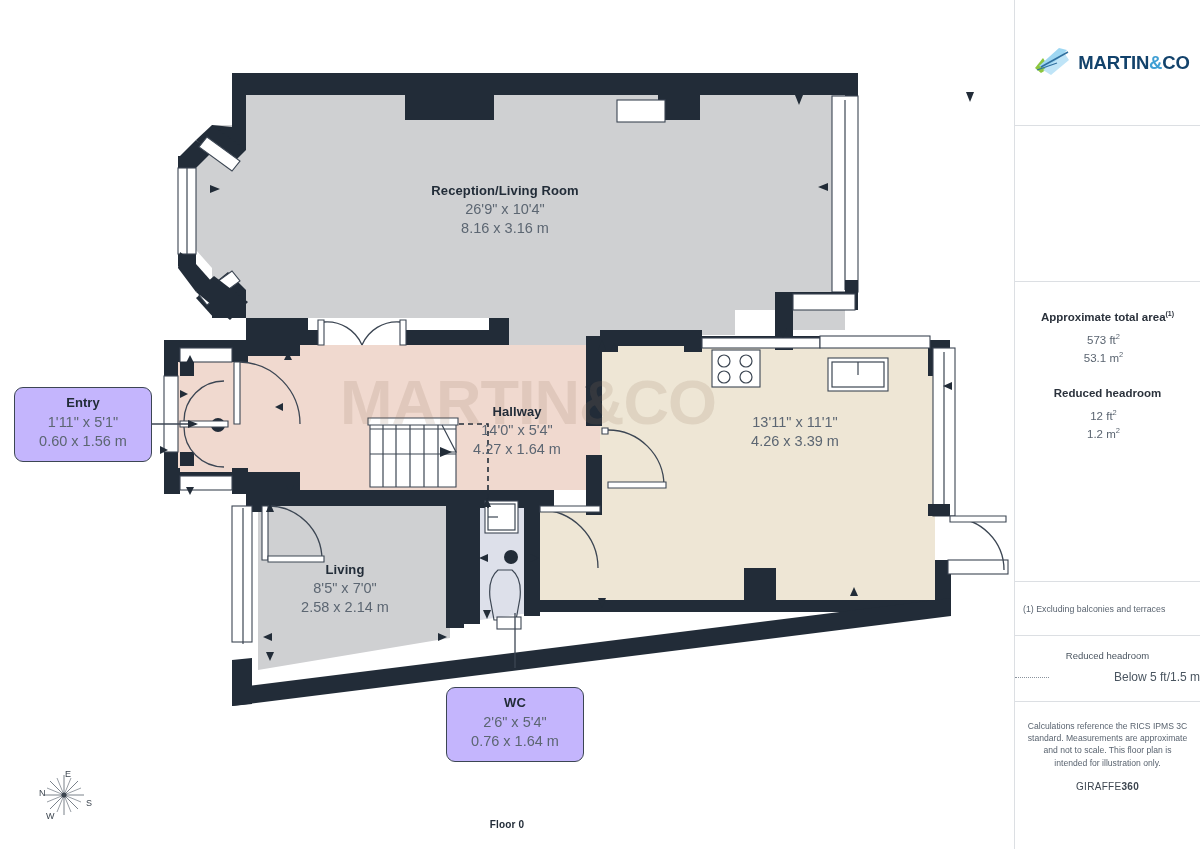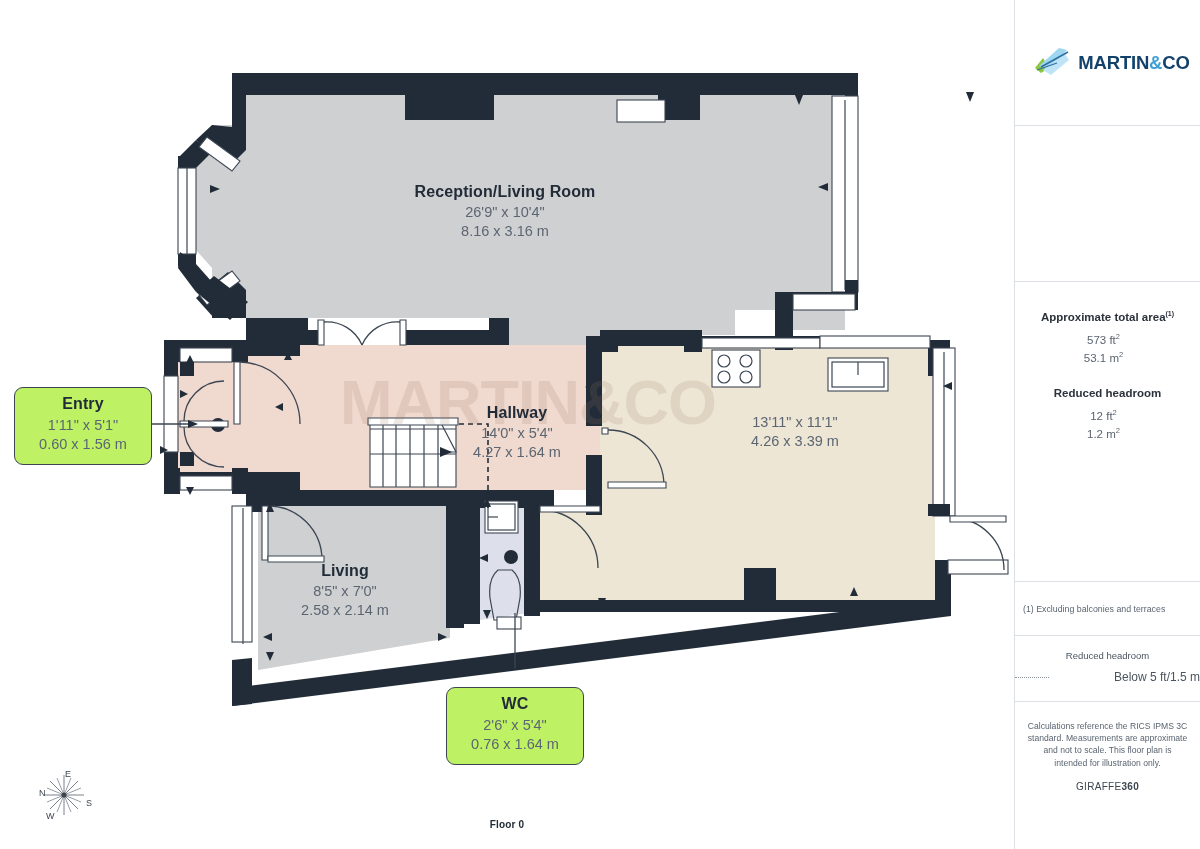--- a/index.html
+++ b/index.html
@@ -144,26 +144,26 @@
     height: 849px;
   }
   #plan svg { display: block; }
 
   
   .callout {
     position: absolute;
     box-sizing: border-box;
     border: 1.3px solid #3c4653;
     border-radius: 9px;
-    background: #bef264;
+    background: #c4b5fd;
     text-align: center;
     padding: 7px 10px 9px 10px;
   }
   .rm-name {
-    font-size: 16px;
+    font-size: 13px;
     font-weight: 700;
     color: #222c38;
     letter-spacing: 0.1px;
     margin-bottom: 3px;
     white-space: nowrap;
   }
   .rm-dim {
     font-size: 14.5px;
     color: #5c6672;
     white-space: nowrap;

